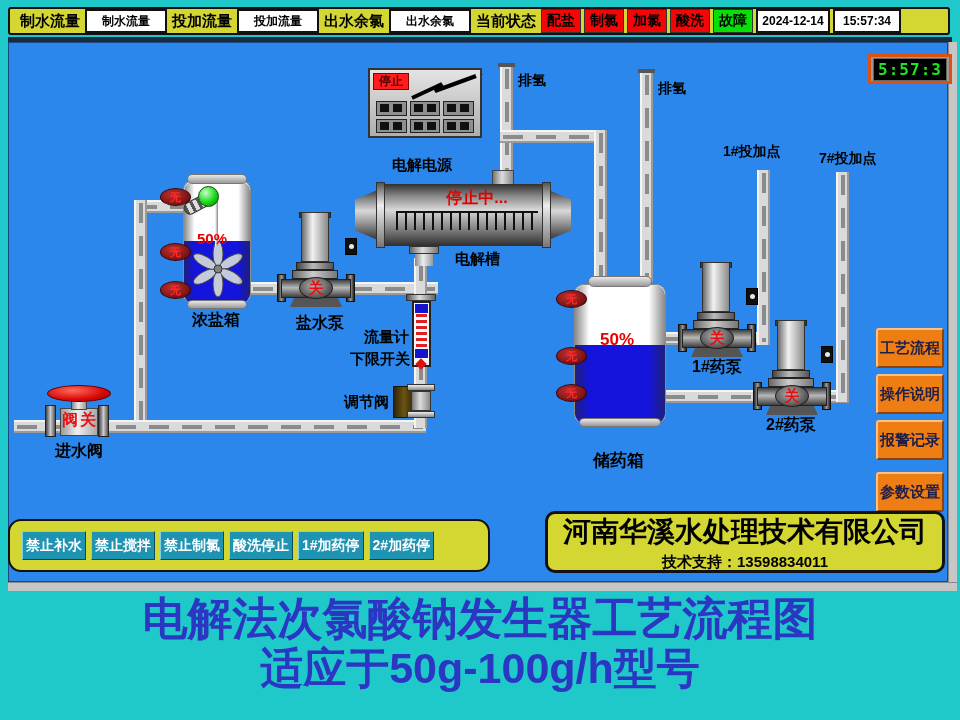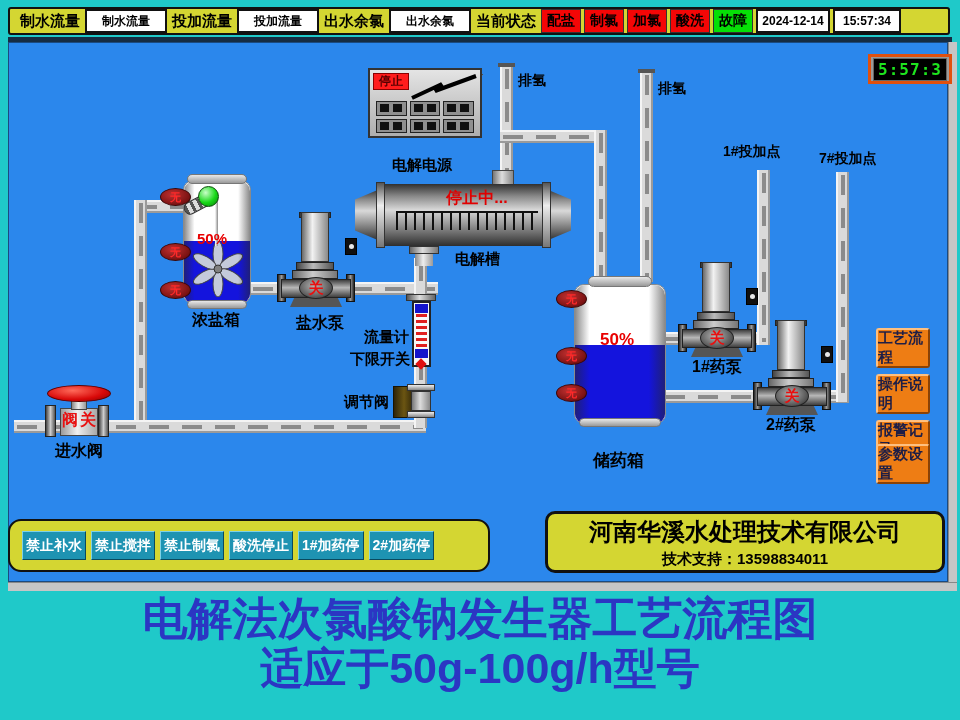--- a/index.html
+++ b/index.html
@@ -116,33 +116,33 @@
 
   #iv-cap{left:47px;top:385px;width:64px;height:17px;border-radius:50%;
     background:radial-gradient(ellipse at 40% 30%,#ff6a5a,#d80808 60%,#7e0202);border:1px solid #5e0000;box-sizing:border-box;z-index:5;}
   #iv-stem{left:71px;top:399px;width:16px;height:11px;background:linear-gradient(90deg,#888,#eee 45%,#999);border:1px solid #444;box-sizing:border-box;z-index:4;}
   #iv-body{left:60px;top:408px;width:38px;height:28px;background:linear-gradient(90deg,#9a9a9a,#f0f0f0 45%,#a8a8a8);border:1px solid #444;box-sizing:border-box;z-index:4;}
   #iv-flL{left:45px;top:405px;width:11px;height:32px;background:linear-gradient(90deg,#444,#ccc 50%,#555);border:1px solid #222;box-sizing:border-box;z-index:4;}
   #iv-flR{left:98px;top:405px;width:11px;height:32px;background:linear-gradient(90deg,#444,#ccc 50%,#555);border:1px solid #222;box-sizing:border-box;z-index:4;}
   #iv-state{left:62px;top:410px;color:#e81010;font-weight:bold;font-size:16px;letter-spacing:2px;z-index:6;}
 
   
-  .navbtn{left:876px;width:54px;height:40px;background:#ee7d14;border-top:2px solid #ffc080;border-left:2px solid #ffc080;
+  .navbtn{left:876px;width:68px;height:40px;background:#ee7d14;border-top:2px solid #ffc080;border-left:2px solid #ffc080;
     border-right:2px solid #8a4206;border-bottom:2px solid #8a4206;border-radius:3px;box-sizing:border-box;
     display:flex;align-items:center;justify-content:center;font-weight:bold;font-size:15px;color:#1e1e46;cursor:pointer;z-index:6;}
 
   
   #interlock-panel{left:8px;top:519px;width:482px;height:53px;background:#d4d632;border:2px solid #111;
     border-radius:13px;box-sizing:border-box;display:flex;align-items:center;gap:5px;padding:0 12px;z-index:6;}
   .ilbtn{background:#1e93b2;border-top:1px solid #7ed2e6;border-left:1px solid #7ed2e6;
     border-right:1px solid #0a4a5e;border-bottom:1px solid #0a4a5e;color:#fff;font-weight:bold;font-size:14px;
     height:29px;min-width:64px;display:flex;align-items:center;justify-content:center;white-space:nowrap;cursor:pointer;padding:0 3px;box-sizing:border-box;}
   #company{left:545px;top:511px;width:400px;height:62px;background:#d4d632;border:3px solid #111;
     border-radius:10px;box-sizing:border-box;display:flex;flex-direction:column;align-items:center;justify-content:center;z-index:6;}
-  #company .cname{font-family:"Liberation Serif","DejaVu Serif",serif;font-weight:bold;font-size:24px;color:#000;white-space:nowrap;}
+  #company .cname{font-family:"Liberation Serif","DejaVu Serif",serif;font-weight:bold;font-size:28px;color:#000;white-space:nowrap;}
   #company .csupport{font-weight:bold;font-size:15px;color:#000;margin-top:2px;white-space:nowrap;}
 
   
   #banner{left:0;top:591px;width:960px;height:129px;display:flex;flex-direction:column;align-items:center;z-index:2;}
   #banner .b1{color:#2b36c3;font-weight:bold;font-size:45px;line-height:1.15;margin-top:2px;white-space:nowrap;}
   #banner .b2{color:#2b36c3;font-weight:bold;font-size:43px;line-height:1.1;white-space:nowrap;}
 </style>
 </head>
 <body>
 
@@ -324,21 +324,21 @@
     <div class="ptee"></div>
     <div class="pbase"></div>
     <div class="pboss">关</div>
     <div class="psensor"></div>
   </div>
   <div class="abs dlabel" style="left:766px;top:415px;font-size:16px;">2#药泵</div>
 
   <div class="abs navbtn" style="top:328px;">工艺流程</div>
   <div class="abs navbtn" style="top:374px;">操作说明</div>
   <div class="abs navbtn" style="top:420px;">报警记录</div>
-  <div class="abs navbtn" style="top:444px;">参数设置</div>
+  <div class="abs navbtn" style="top:472px;">参数设置</div>
 
   <div class="abs" id="interlock-panel">
     <span class="ilbtn">禁止补水</span>
     <span class="ilbtn">禁止搅拌</span>
     <span class="ilbtn">禁止制氯</span>
     <span class="ilbtn">酸洗停止</span>
     <span class="ilbtn">1#加药停</span>
     <span class="ilbtn">2#加药停</span>
   </div>
 

